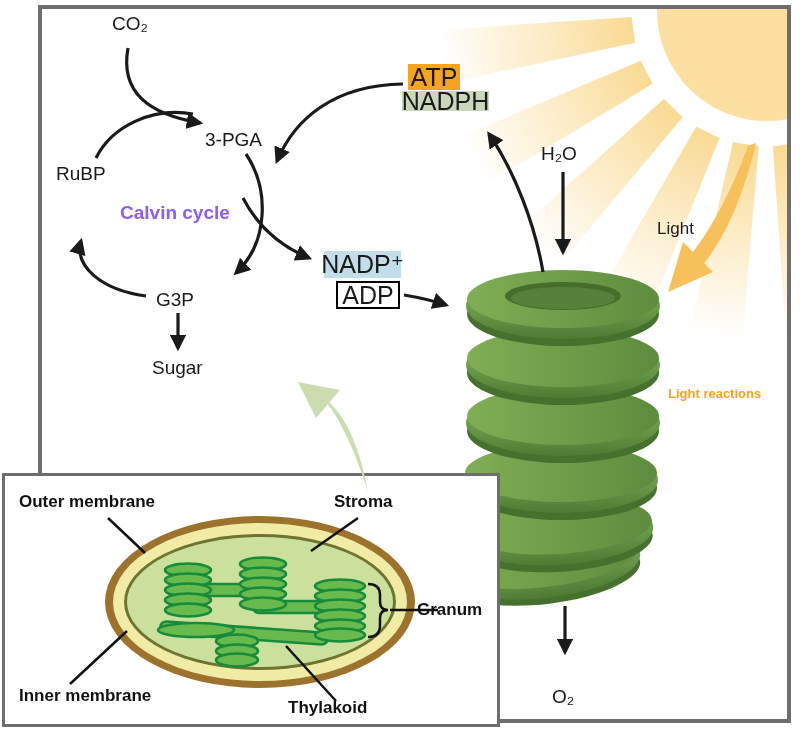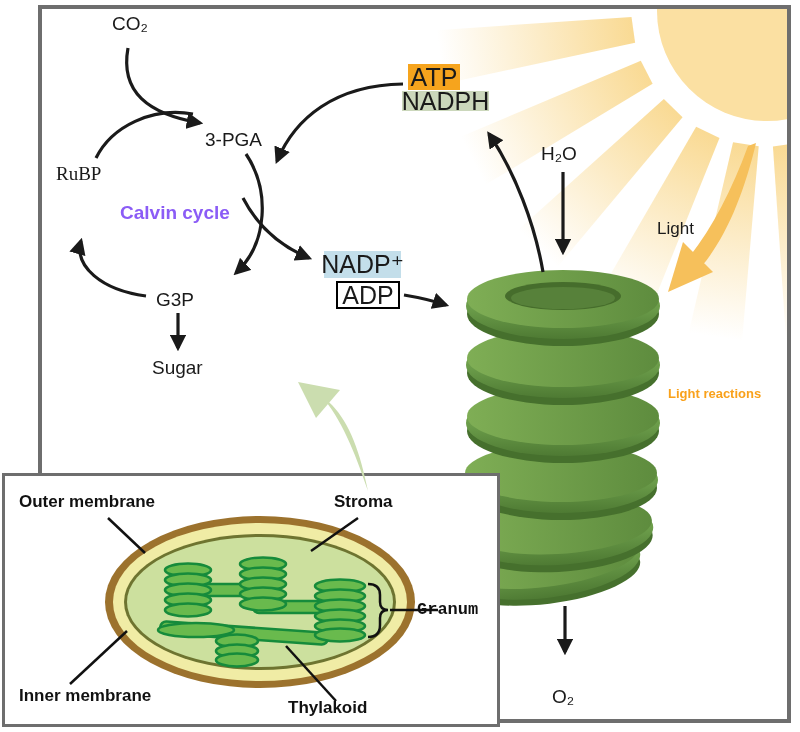--- a/index.html
+++ b/index.html
@@ -130,21 +130,21 @@
         <path d="M 178,313 L 178,348" marker-end="url(#ah)"></path>
         <path d="M 565,606 L 565,652" marker-end="url(#ah)"></path>
       </g>
     </g>
   </svg>
 
   <div class="abs frame"></div>
 
   <div class="lbl" style="left:112px;top:13px;">CO₂</div>
   <div class="lbl" style="left:205px;top:129px;">3-PGA</div>
-  <div class="lbl" style="left:56px;top:163px;font-family:Liberation Serif, serif;">RuBP</div>
+  <div class="lbl" style="left:56px;top:163px;">RuBP</div>
   <div class="lbl calvin" style="left:120px;top:202px;">Calvin cycle</div>
   <div class="lbl" style="left:156px;top:289px;">G3P</div>
   <div class="lbl" style="left:152px;top:357px;">Sugar</div>
   <div class="lbl" style="left:541px;top:143px;">H₂O</div>
   <div class="lbl" style="left:657px;top:219px;font-size:17px;">Light</div>
   <div class="lbl light-reactions" style="left:668px;top:386px;">Light reactions</div>
   <div class="lbl" style="left:552px;top:674px;margin-top:12px;">O₂</div>
 
   <div class="badge atp" style="left:408px;top:64px;width:52px;height:26px;">ATP</div>
   <div class="badge nadph" style="left:402px;top:91px;width:87px;height:20px;">NADPH</div>
@@ -196,21 +196,21 @@
         <path d="M 80,518 L 117,553"></path>
         <path d="M 42,684 L 99,631"></path>
         <path d="M 330,518 L 283,551"></path>
         <path d="M 308,701 L 258,646"></path>
         <path d="M 340,584 Q 352,584 352,595 L 352,602 Q 352,610 360,610 Q 352,610 352,618 L 352,625 Q 352,637 340,637"></path>
         <path d="M 362,610 L 410,610"></path>
       </g>
     </svg>
     <div class="lbl" style="left:14px;top:16px;">Outer membrane</div>
     <div class="lbl" style="left:329px;top:16px;">Stroma</div>
-    <div class="lbl" style="left:412px;top:124px;font-family:Liberation Mono, monospace;">Granum</div>
+    <div class="lbl" style="left:412px;top:124px;">Granum</div>
     <div class="lbl" style="left:283px;top:222px;">Thylakoid</div>
     <div class="lbl" style="left:14px;top:210px;">Inner membrane</div>
   </div>
 
   <svg id="callout-art" class="abs" width="800" height="732" viewBox="0 0 800 732">
     <g fill="#cbddaf">
       <path d="M 368,491 C 360,452 350,424 332,405 L 320,394 C 342,420 354,450 368,491 Z"></path>
       <polygon points="298,382 340,390 316,418"></polygon>
     </g>
   </svg>

